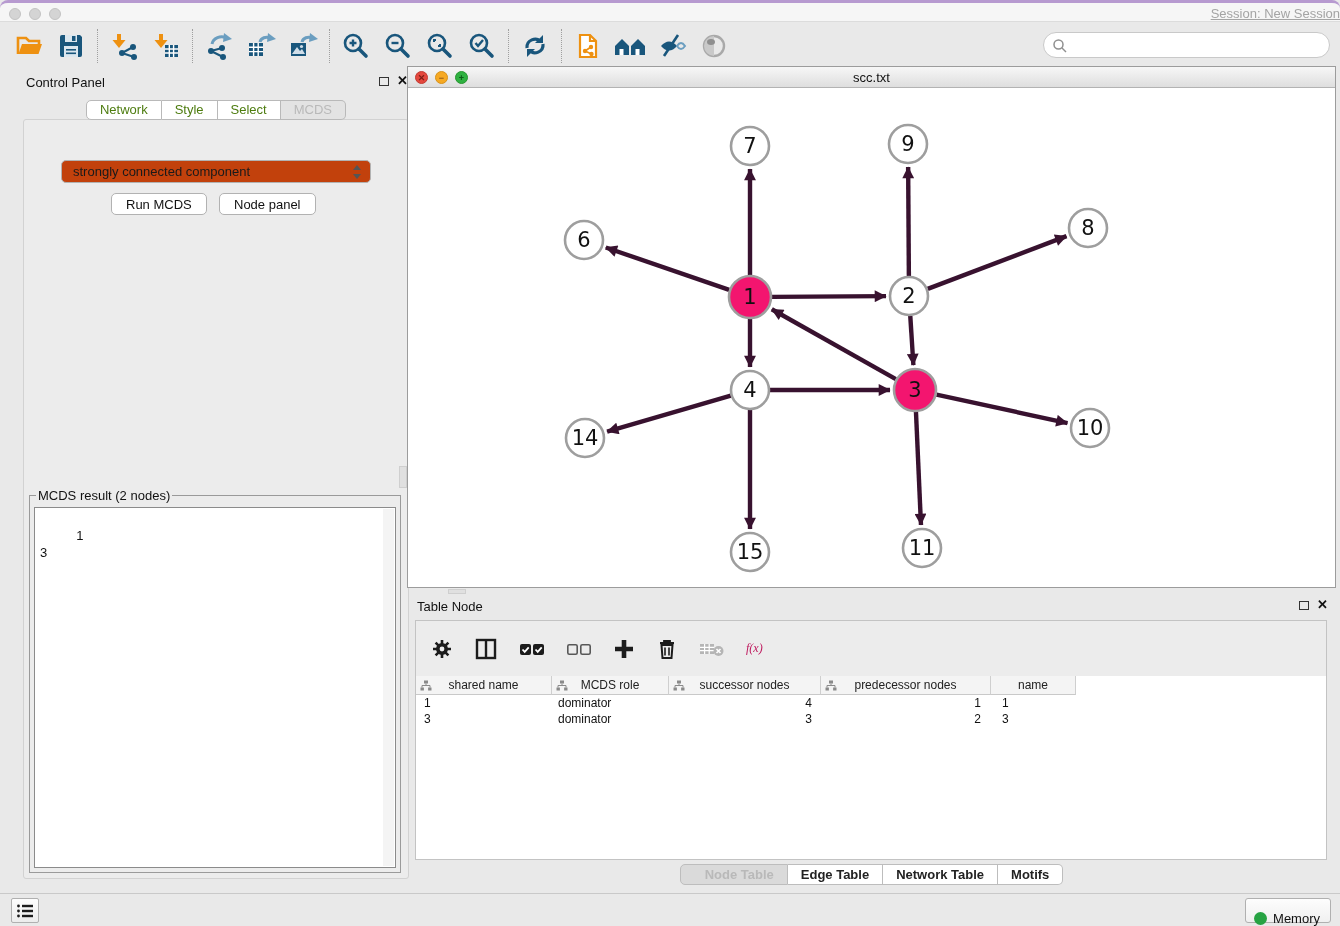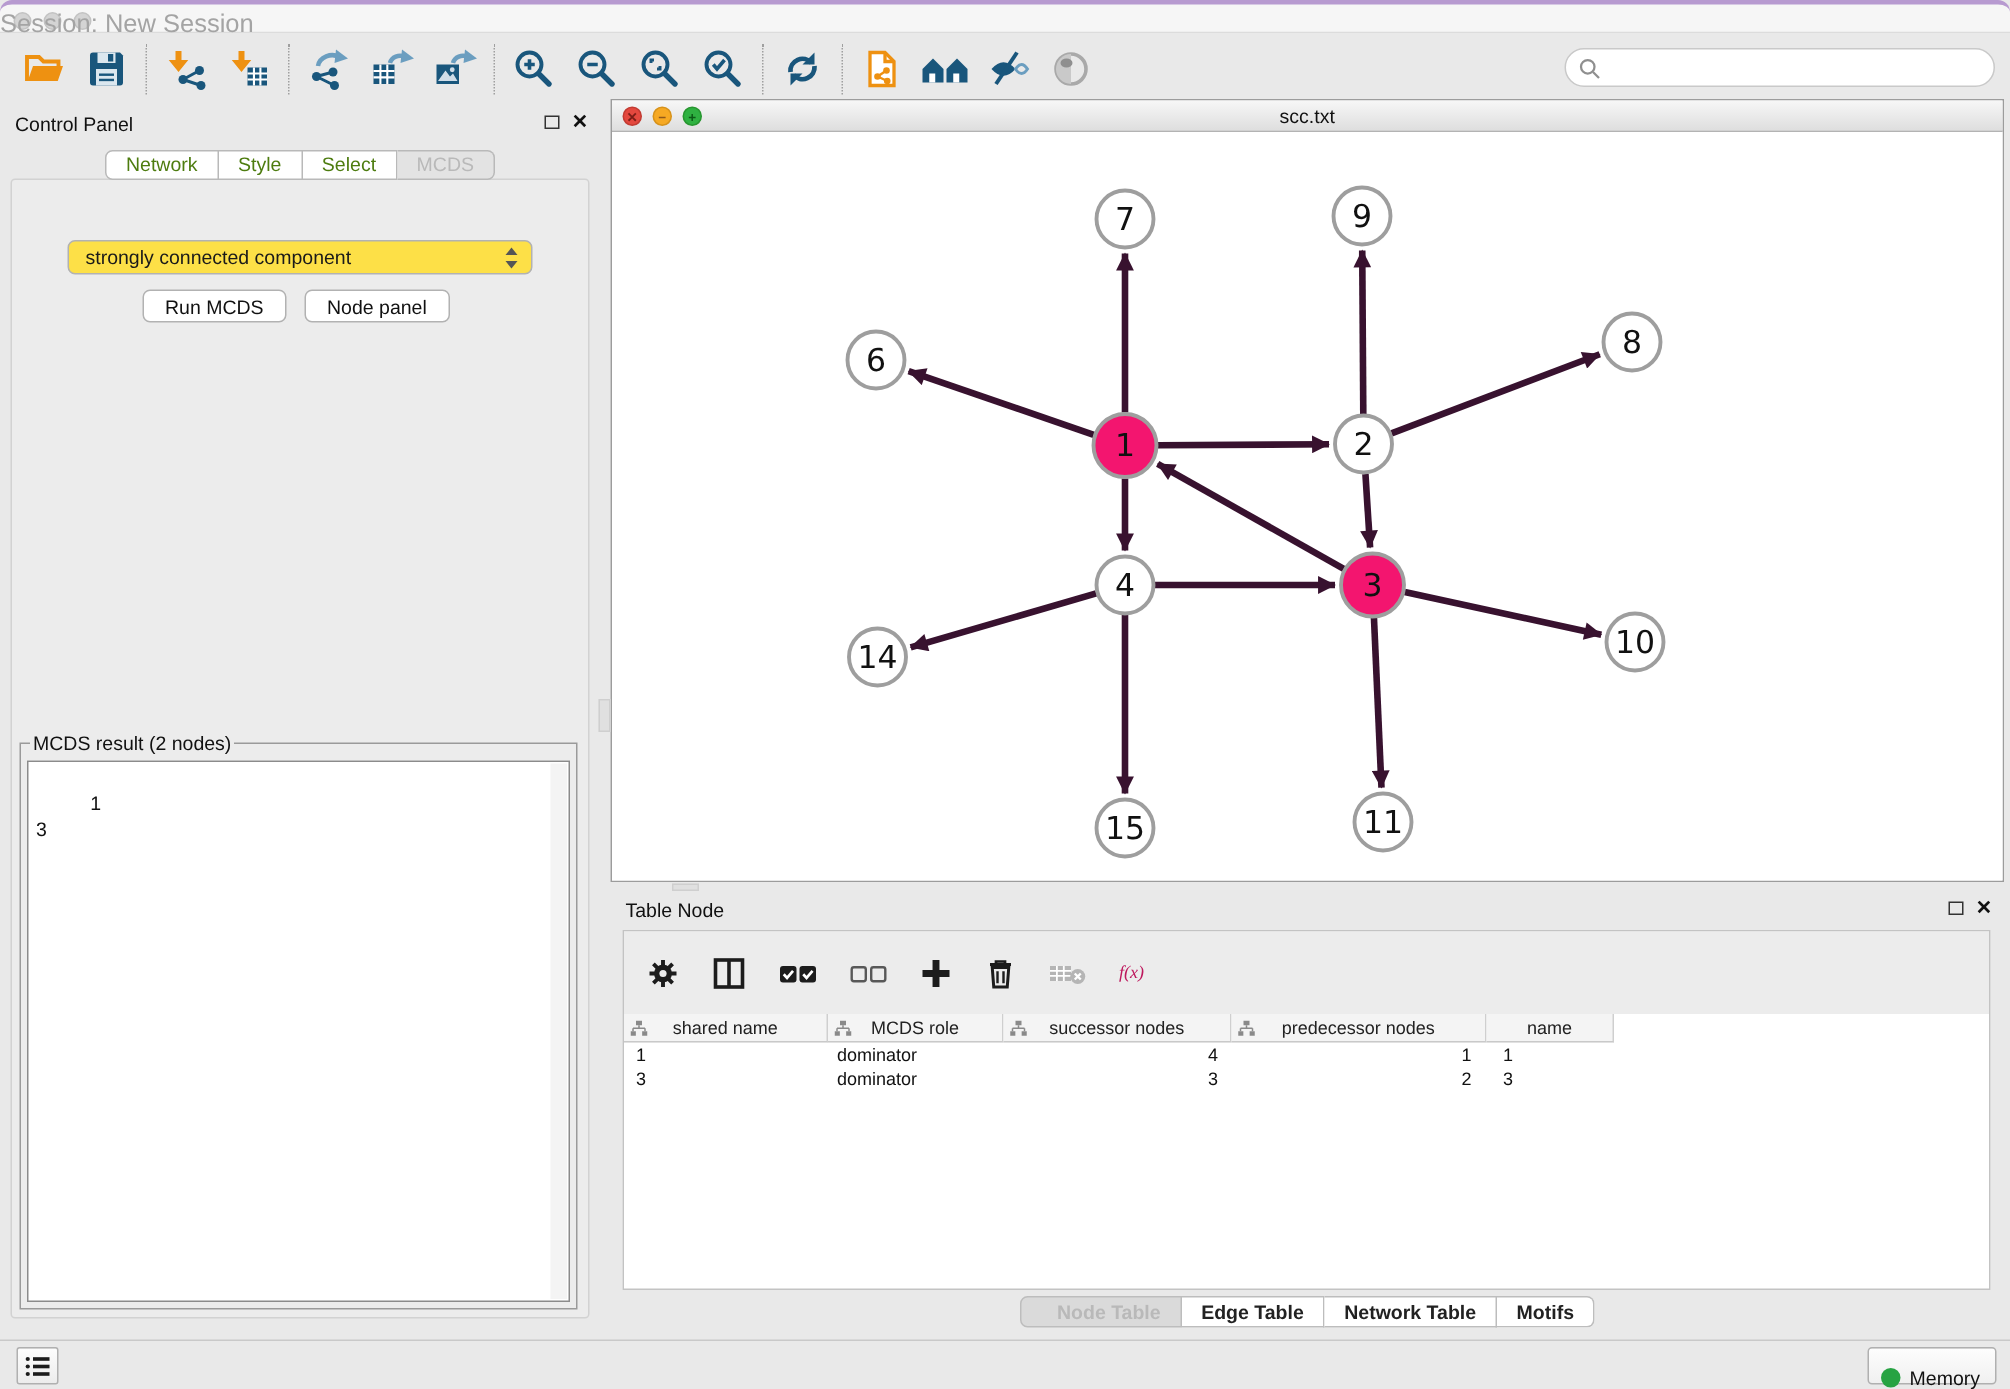--- a/index.html
+++ b/index.html
@@ -9,62 +9,62 @@
     background:#e9e9e9; font-family:"Liberation Sans", sans-serif; color:#1a1a1a;
   }
   
   .titlebar {
     position:absolute; top:0; left:0; right:0; height:22px;
     background:#f6f6f6; border-top:3px solid #b79ad0;
     border-radius:8px 8px 0 0; border-bottom:1px solid #dcdcdc;
   }
   .tl-group { position:absolute; left:9px; top:5px; display:flex; gap:8px; }
   .tl { width:12px; height:12px; border-radius:50%; background:#d4d4d4; border:1px solid #c3c3c3; }
-  .win-title { position:absolute; left:0; right:0; top:3px; text-align:left; font-size:17px; color:#a4a4a4; }
+  .win-title { position:absolute; left:0; right:0; top:3px; text-align:right; font-size:13px; color:#a4a4a4;text-decoration:underline; }
   
   .toolbar {
     position:absolute; top:25px; left:0; right:0; height:41px;
     display:flex; align-items:center; padding-left:8px; background:#e9e9e9;
   }
   .tbtn { width:42px; height:34px; display:flex; align-items:center; justify-content:center; }
   .tsep { width:1px; height:34px; border-left:1px dotted #9f9f9f; margin:0 5px; }
   .searchbox {
     position:absolute; right:10px; top:7px; width:287px; height:26px;
     background:#fff; border:1px solid #c9c9c9; border-radius:13px;
   }
   .searchbox svg { position:absolute; left:8px; top:5px; }
   .searchbox input {
     position:absolute; left:28px; top:1px; width:250px; height:22px;
     border:none; outline:none; background:transparent; font-size:13px; font-family:inherit;
   }
   
   .workspace { position:absolute; top:66px; left:0; width:1340px; height:827px; }
   
-  .cp { position:absolute; left:0; top:6px; width:400px; height:812px;padding-left:42px; }
+  .cp { position:absolute; left:16px; top:6px; width:400px; height:812px;padding-left:42px; }
   .cp-header { position:absolute; top:0; left:0; right:0; height:22px; }
   .panel-title { position:absolute; left:10px; top:3px; font-size:13px; color:#111; }
   .panel-btns { position:absolute; right:8px; top:3px; display:flex; gap:8px; align-items:center; }
   .float-btn { width:10px; height:9px; border:1.5px solid #333; display:inline-block; }
   .close-x { font-size:13px; font-weight:bold; color:#111; line-height:12px; }
   .cp-tabs { position:absolute; top:28px; left:0; right:0; display:flex; justify-content:center; z-index:3; }
   .tab {
     height:20px; line-height:18px; padding:0 13px; font-size:13px; background:#fff;
     border:1px solid #b9b9b9; border-left:none; color:#4d7c0f; cursor:default;
   }
   .tab:first-child { border-left:1px solid #b9b9b9; border-radius:5px 0 0 5px; }
   .tab:last-child { border-radius:0 5px 5px 0; }
   .tab.active { background:#e3e3e3; color:#b9b9b9; }
   .cp-body {
     position:absolute; top:47px; left:7px; right:7px; bottom:5px;
     background:#ececec; border:1px solid #d2d2d2; border-radius:3px;
   }
   .opt-label { position:absolute; top:18px; left:0; right:0; text-align:center; font-size:13px; color:#111; }
   .dropdown {
     position:absolute; top:40px; left:37px; width:310px; height:23px;
-    background:#fde047; border:1px solid #b2b2b2; border-radius:5px; font-size:13px;
+    background:#c2410c; border:1px solid #b2b2b2; border-radius:5px; font-size:13px;
   }
   .dropdown .dd-text { position:absolute; left:11px; top:3px; }
   .dd-arrows { position:absolute; right:8px; top:3px; width:9px; height:16px; }
   .dd-arrows .up, .dd-arrows .dn { position:absolute; left:0; width:0; height:0; border-left:4.5px solid transparent; border-right:4.5px solid transparent; }
   .dd-arrows .up { top:1px; border-bottom:5px solid #555; }
   .dd-arrows .dn { bottom:1px; border-top:5px solid #555; }
   .cp-btn {
     position:absolute; top:73px; height:22px; background:#fff; border:1px solid #b2b2b2;
     border-radius:5px; font-size:13px; font-family:inherit; padding:0 14px; color:#111;
   }

